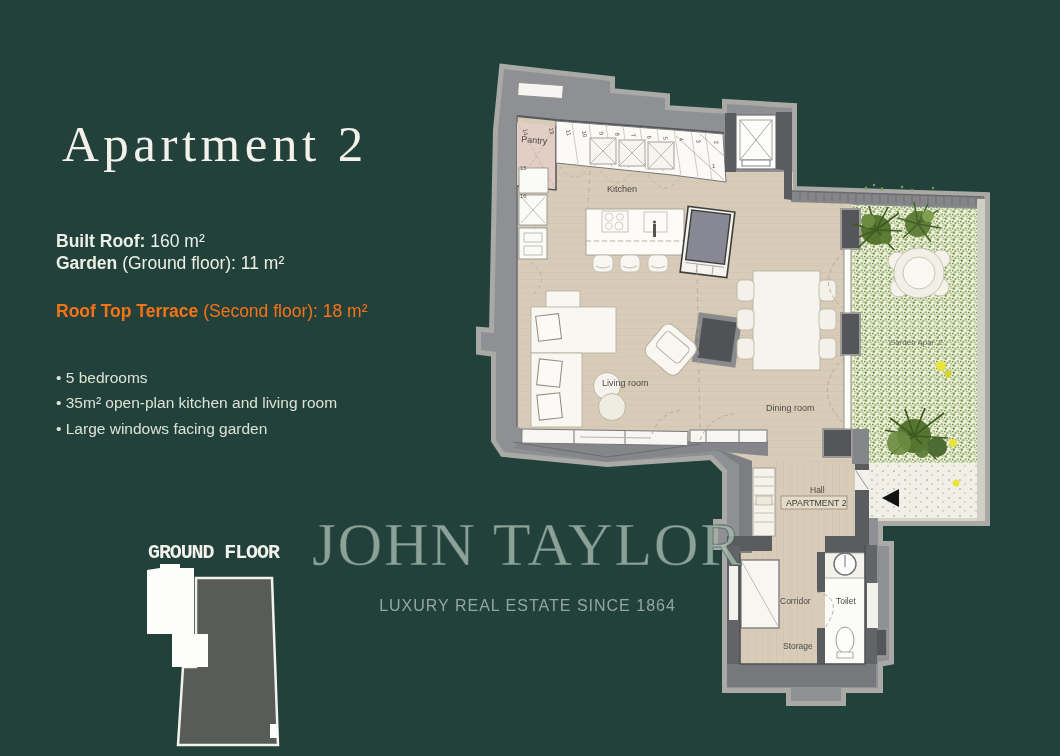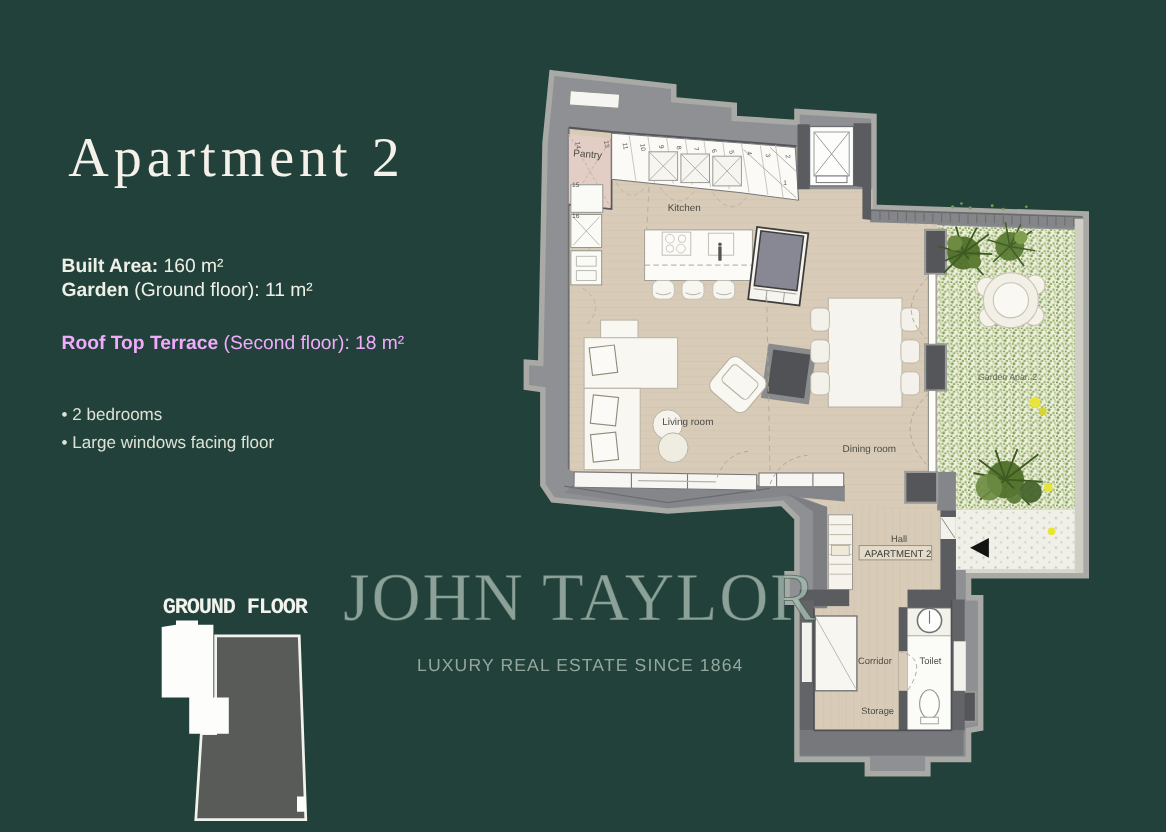--- a/index.html
+++ b/index.html
@@ -5,29 +5,30 @@
   html,body{margin:0;padding:0;}
   body{width:1060px;height:756px;background:#22413a;position:relative;overflow:hidden;
        font-family:"Liberation Sans", sans-serif;}
   .abs{position:absolute;}
 </style>
 </head>
 <body>
 
 <div class="abs" style="left:62px;top:115px;font-family:'Liberation Serif',serif;font-size:51px;color:#f3f1ea;letter-spacing:4.5px;">Apartment 2</div>
 
-<div class="abs" style="left:56px;top:231px;font-size:17.5px;color:#edf0e7;"><b>Built Area:</b> 160 m²</div>
+<div class="abs" style="left:56px;top:231px;font-size:17.5px;color:#edf0e7;"><b>Built Roof:</b> 160 m²</div>
 
 <div class="abs" style="left:56px;top:253px;font-size:17.5px;color:#edf0e7;"><b>Garden</b> (Ground floor): 11 m²</div>
 
-<div class="abs" style="left:56px;top:301px;font-size:17.5px;color:#f0abfc;"><b>Roof Top Terrace</b> (Second floor): 18 m²</div>
+<div class="abs" style="left:56px;top:301px;font-size:17.5px;color:#f97316;"><b>Roof Top Terrace</b> (Second floor): 18 m²</div>
 
 <div class="abs" style="left:56px;top:365px;font-size:15.5px;color:#dde2d5;line-height:25.4px;">
-  <div>• 2 bedrooms</div>
-  <div>• Large windows facing floor</div>
+  <div>• 5 bedrooms</div>
+  <div>• 35m² open-plan kitchen and living room</div>
+  <div>• Large windows facing garden</div>
 </div>
 
 <div class="abs" style="left:148px;top:541px;font-size:20px;font-weight:bold;color:#f3f3ee;letter-spacing:-1.1px;font-family:Liberation Mono, monospace;">GROUND FLOOR</div>
 
 <svg class="abs" style="left:0;top:0;" width="1060" height="756" viewBox="0 0 1060 756">
   <defs>
     <pattern id="planks" width="8" height="7" patternUnits="userSpaceOnUse">
       <rect width="8" height="7" fill="none"></rect>
       <line x1="0" y1="6.5" x2="8" y2="6.5" stroke="#bcab92" stroke-width="1" opacity="0.3"></line>
     </pattern>

